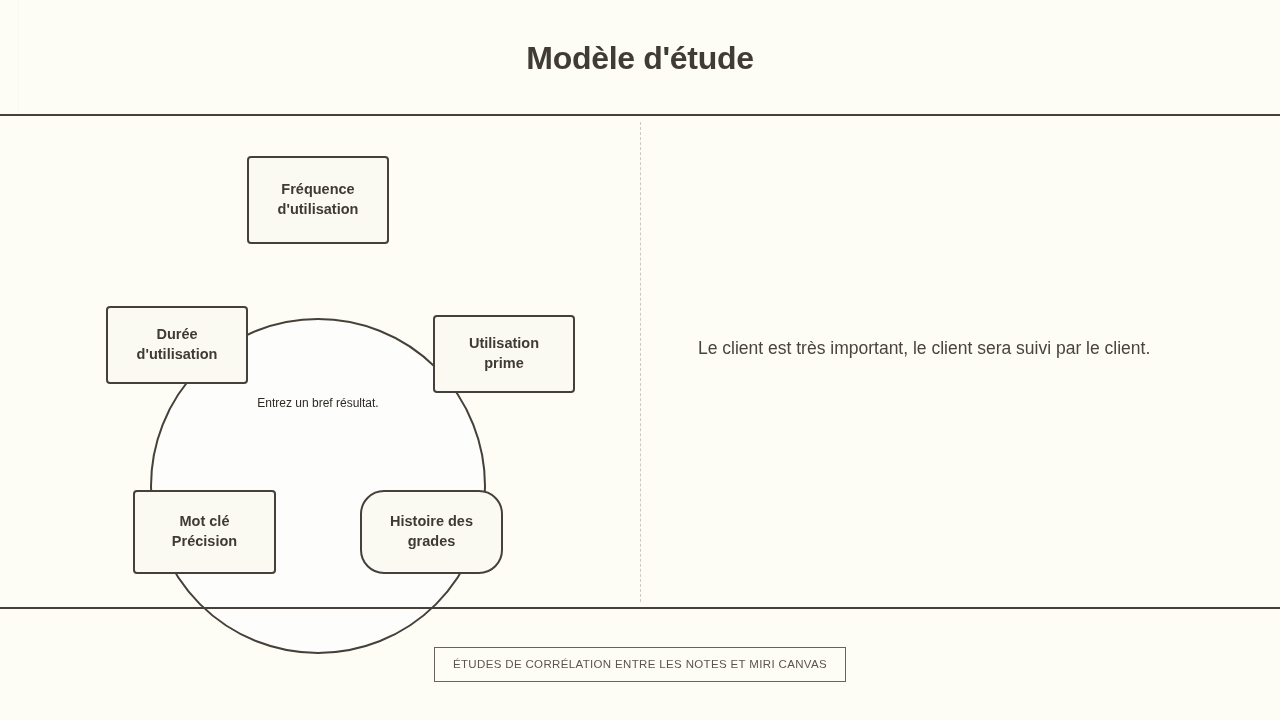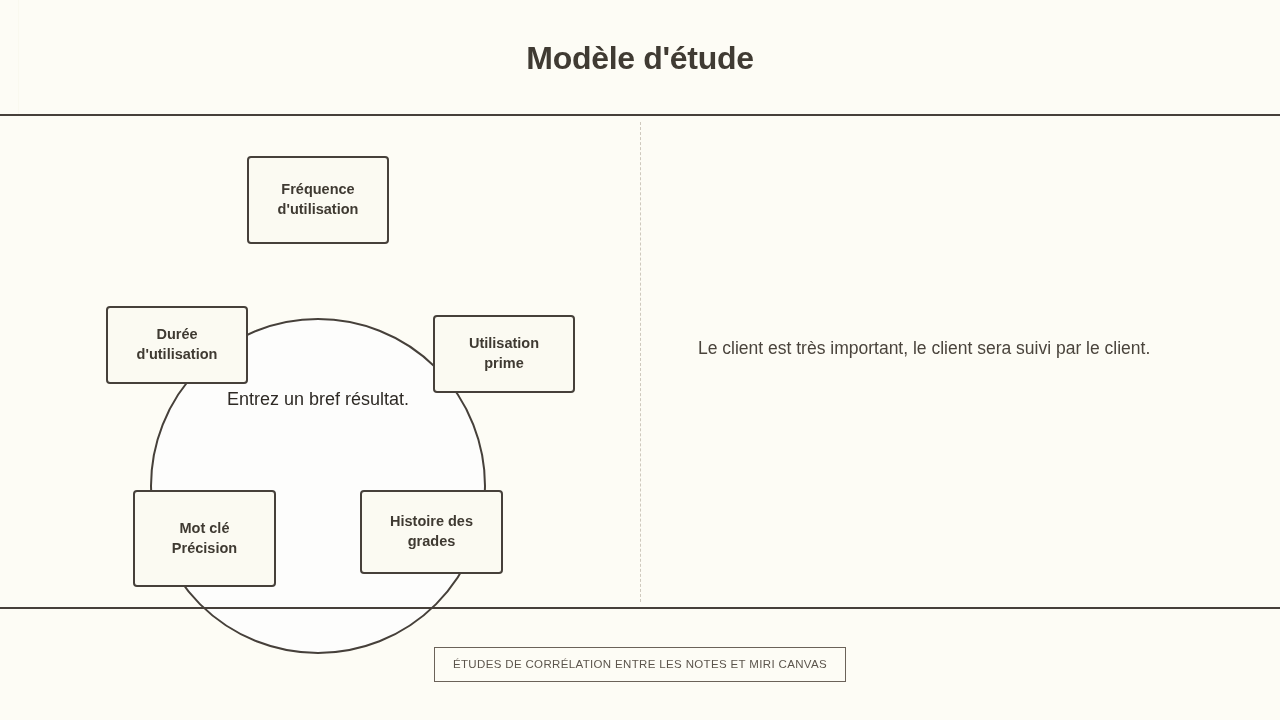--- a/index.html
+++ b/index.html
@@ -90,24 +90,24 @@
     left: 198px; top: 200px;
     width: 240px;
     text-align: center;
     font-size: 28px;
     font-weight: bold;
     color: #3f3a32;
     letter-spacing: 0.5px;
   }
   .center-sub {
     position: absolute;
-    left: 178px; top: 273px;
+    left: 178px; top: 280px;
     width: 280px;
     text-align: center;
-    font-size: 18px;
+    font-size: 12px;
     color: #2e2a25;
   }
 
   .node {
     position: absolute;
     box-sizing: border-box;
     border: 2px solid #46403a;
     border-radius: 4px;
     background: #fbfaf2;
     display: flex;
@@ -116,22 +116,22 @@
     text-align: center;
     font-size: 14.5px;
     font-weight: bold;
     color: #3f3a32;
     line-height: 1.35;
     z-index: 3;
   }
   .node-top    { left: 247px; top: 40px;  width: 142px; height: 88px; }
   .node-right  { left: 433px; top: 174px; width: 142px; height: 78px; margin-top: 25px; }
   .node-left   { left: 62px;  top: 190px; width: 142px; height: 78px; margin-left: 44px; }
-  .node-bleft  { left: 133px; top: 374px; width: 143px; height: 97px; }
-  .node-bright { left: 360px; top: 374px; width: 143px; height: 84px; }
+  .node-bleft  { left: 133px; top: 374px; width: 143px; height: 84px; }
+  .node-bright { left: 360px; top: 374px; width: 143px; height: 84px; border-radius: 24px; }
 
   
   .right-pane {
     position: absolute;
     left: 640px; top: 0;
     width: 640px; height: 483px; margin-top: 26px;
   }
   .right-text {
     position: absolute;
     left: 58px; top: 190px;

